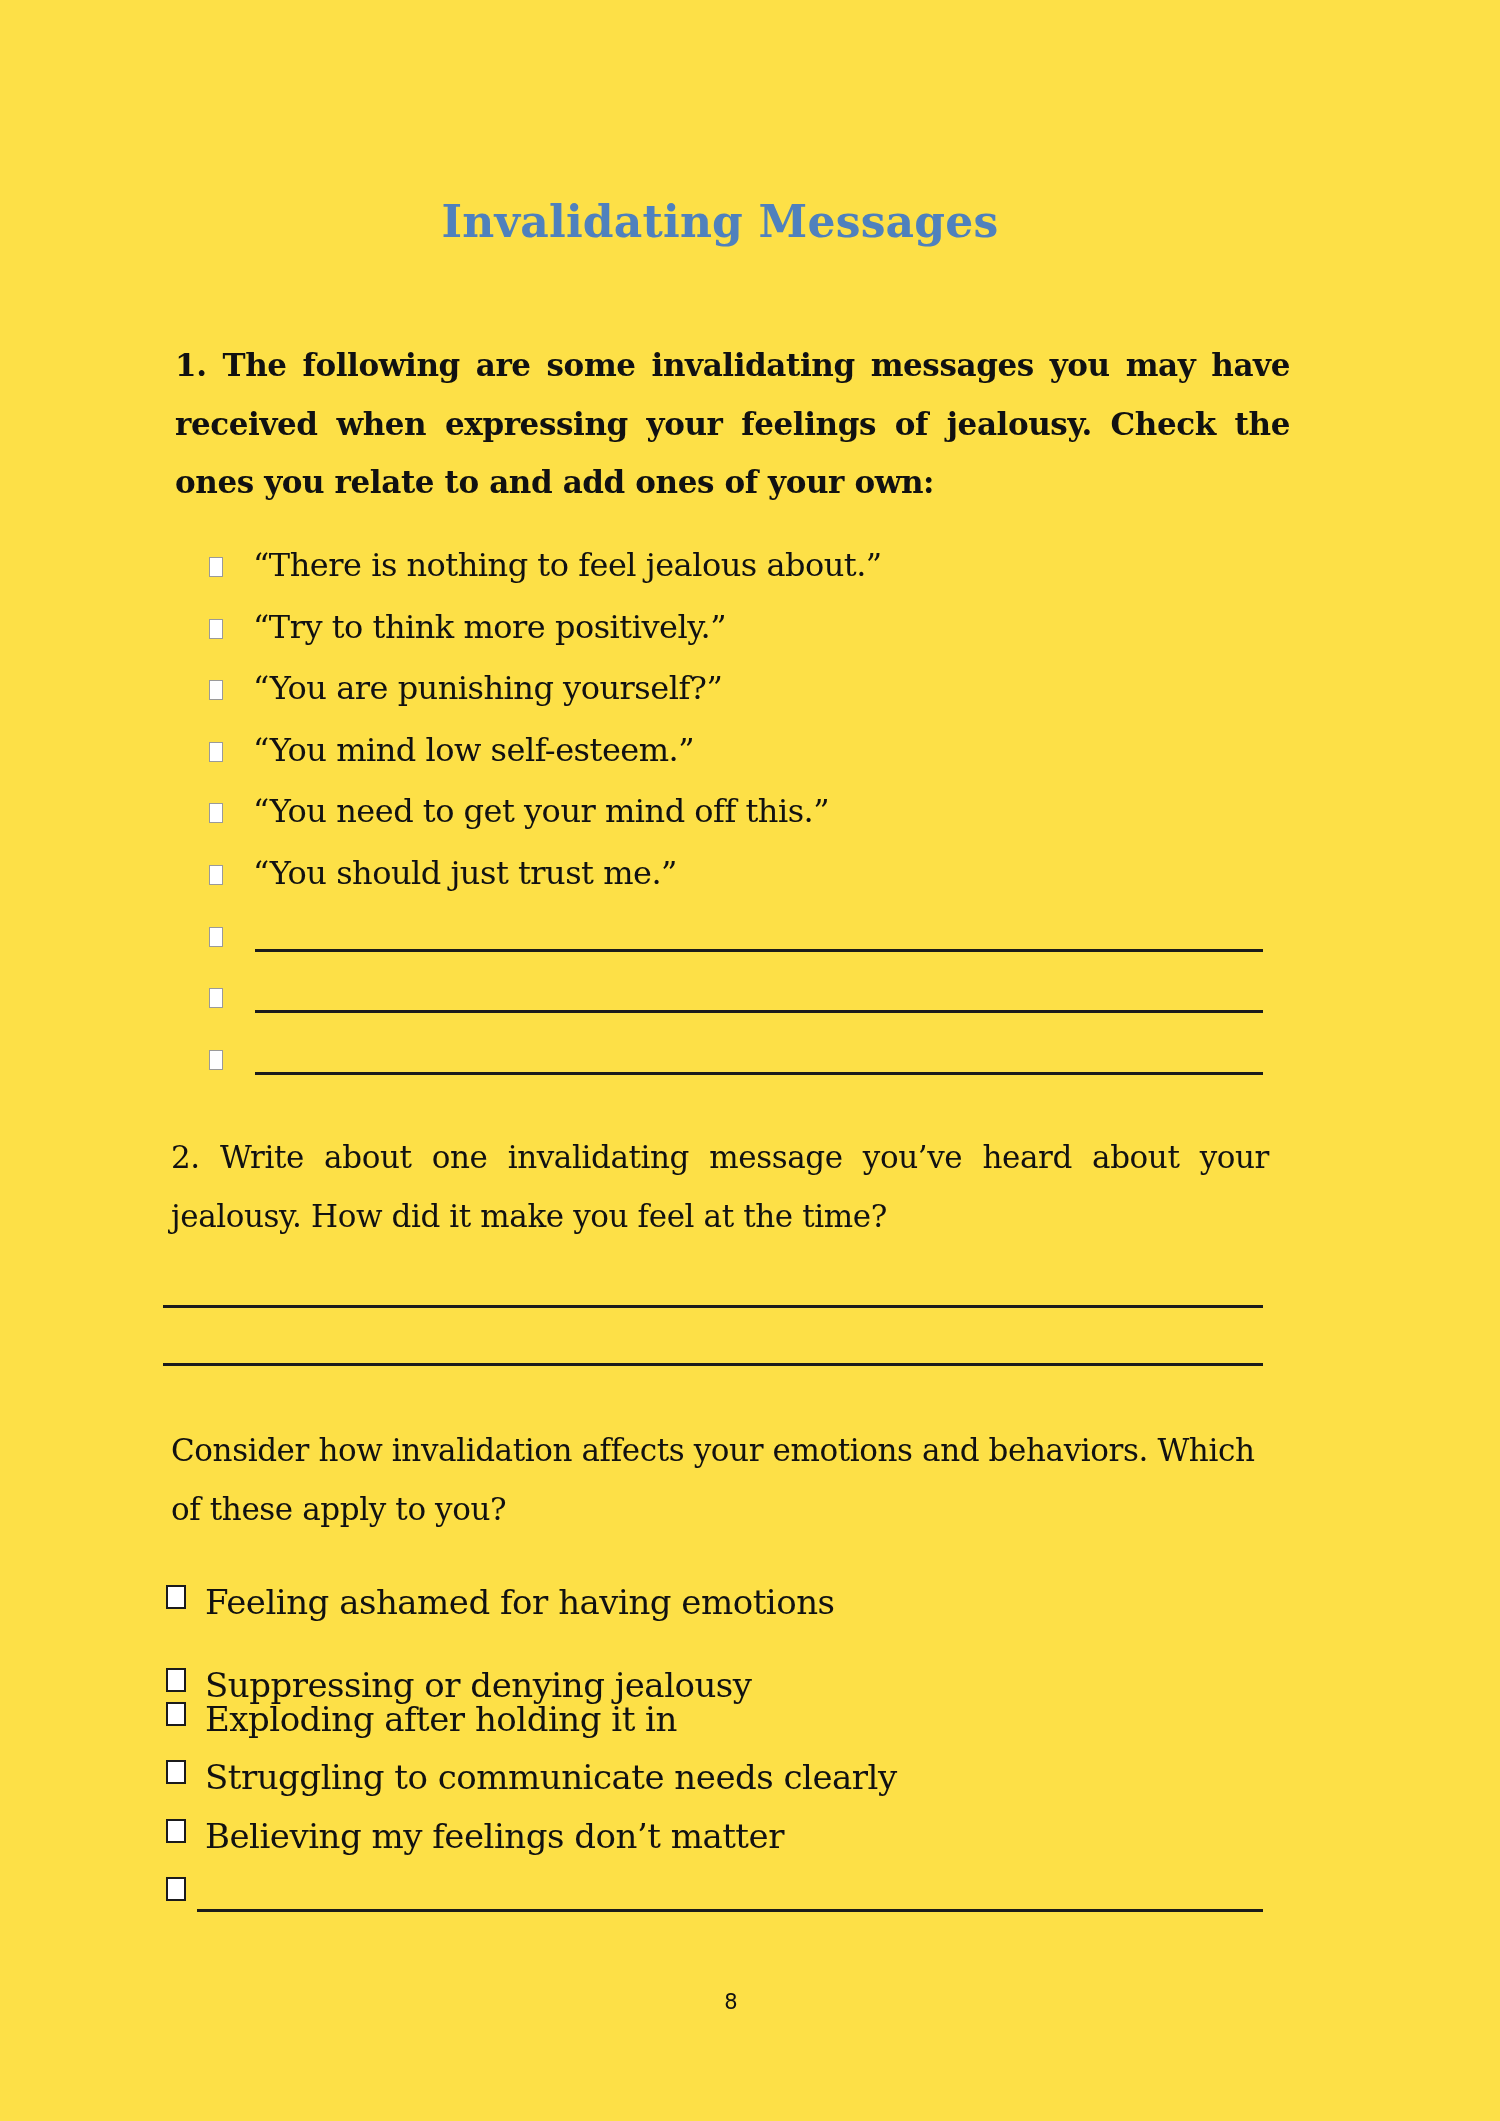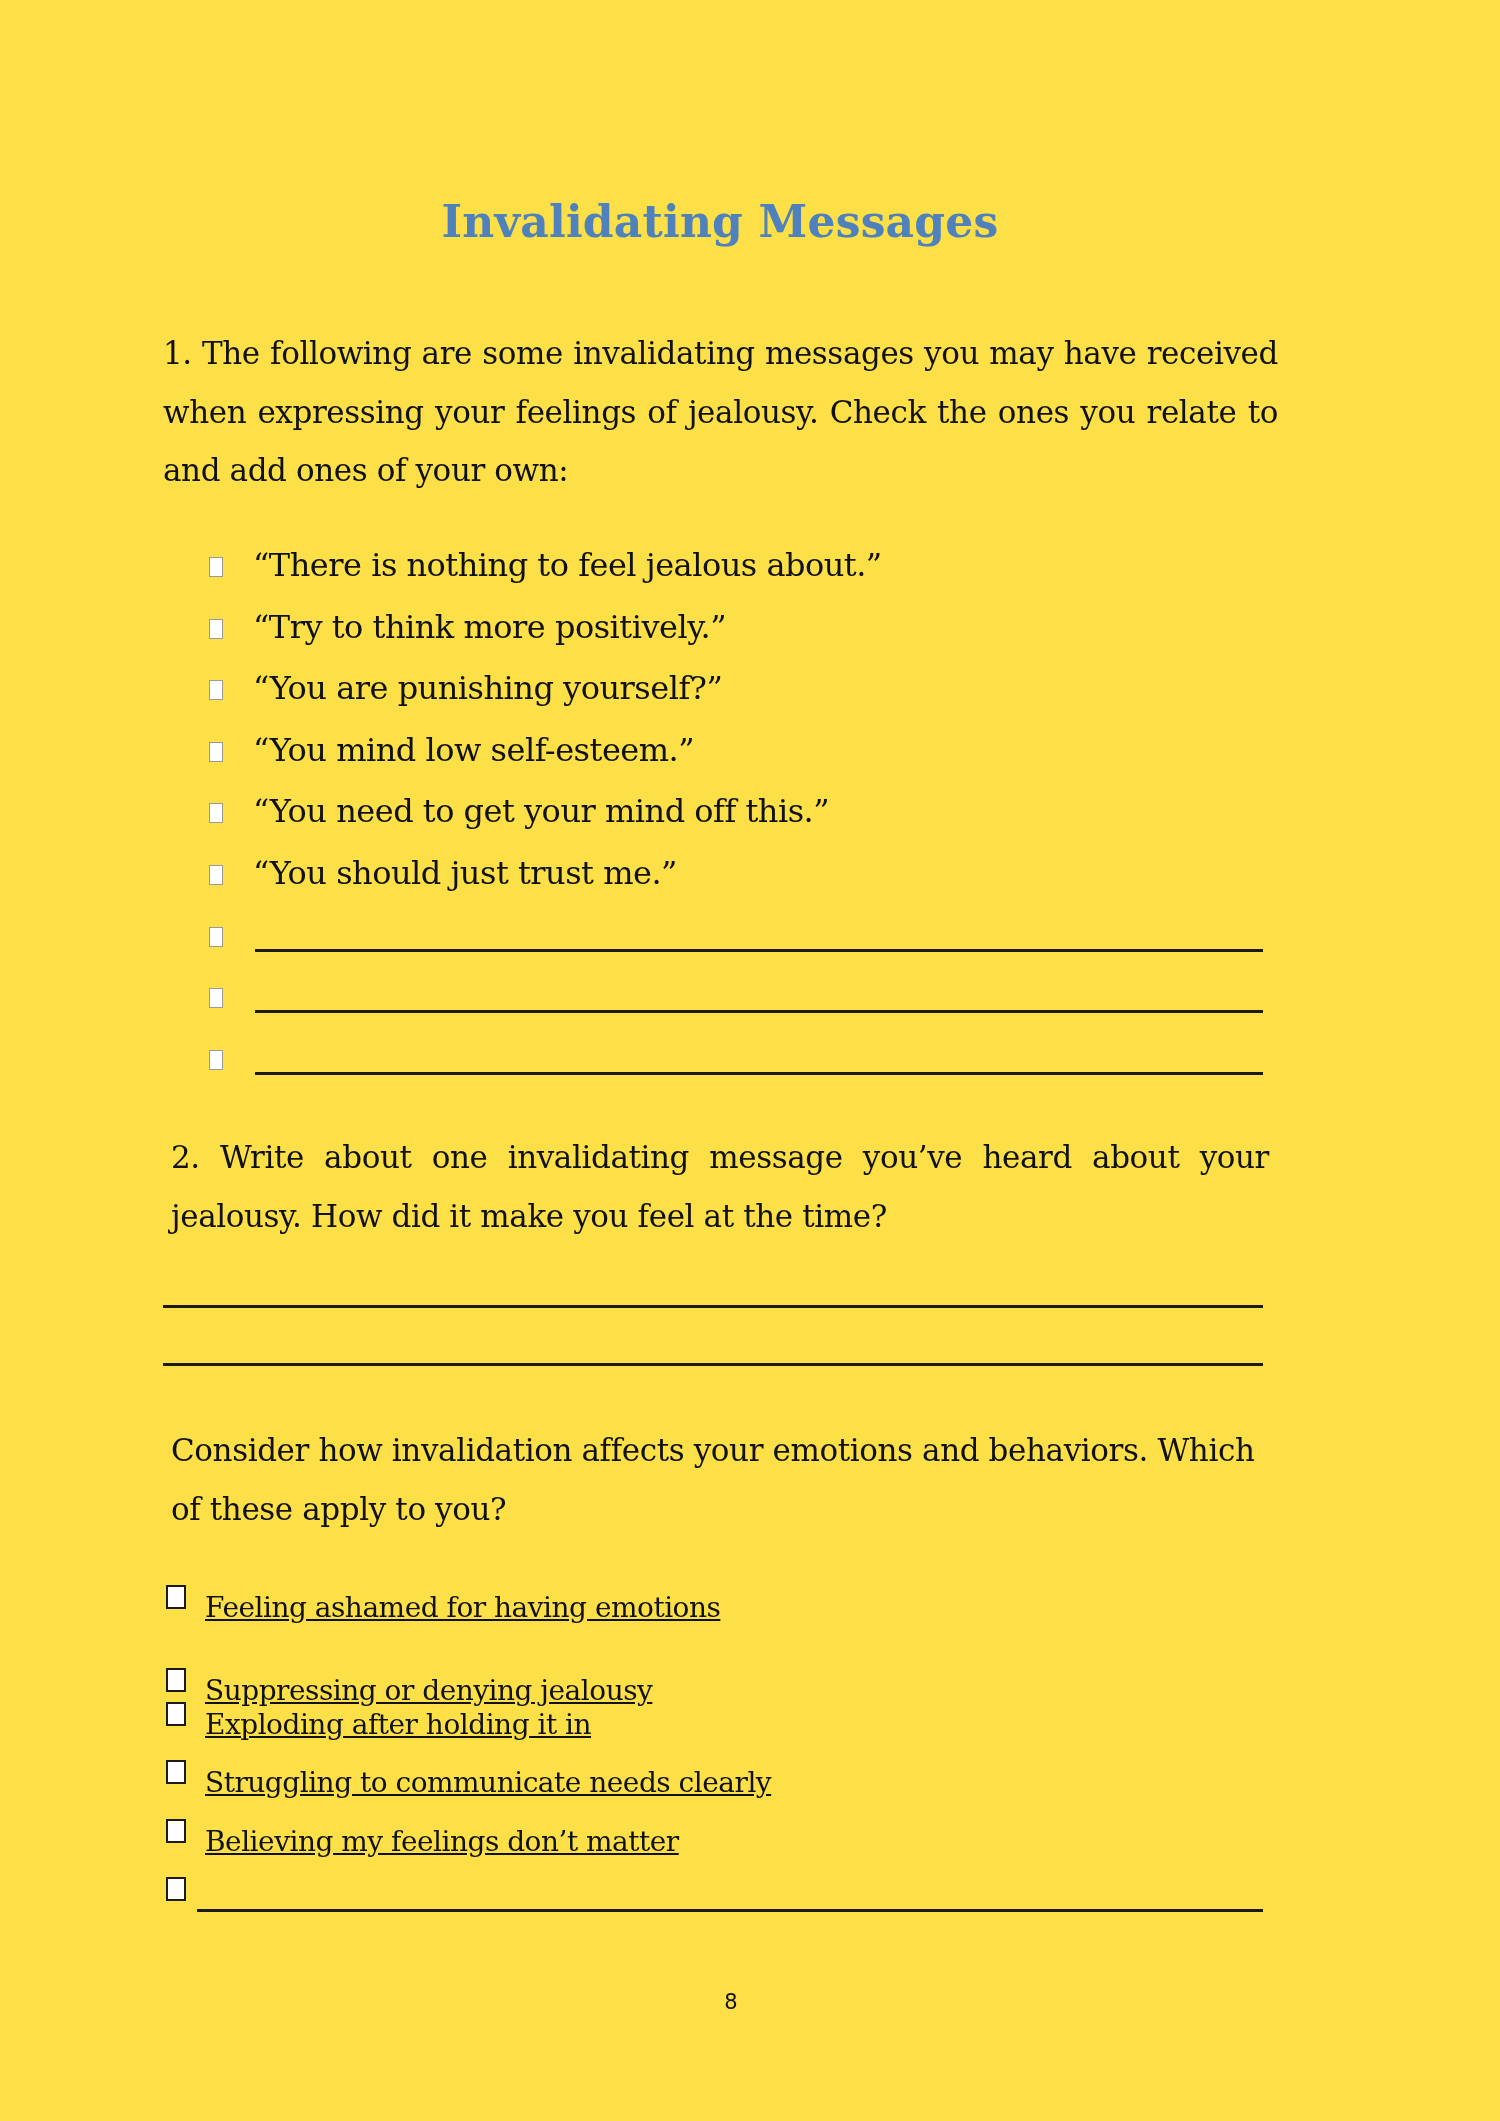--- a/index.html
+++ b/index.html
@@ -25,36 +25,36 @@
              white-space: nowrap; letter-spacing: -0.5px; }
   .l1-blank { position: absolute; left: 255px; top: 39px; width: 1008px; height: 0;
               border-bottom: 3px solid #1b1b1b; }
 
   .answer-line { position: absolute; left: 163px; width: 1100px; height: 0; border-bottom: 3px solid #1b1b1b; }
 
   .list2 { position: absolute; left: 0; top: 0; width: 1500px; }
   .l2-item { position: absolute; left: 0; height: 50px; width: 1500px; }
   .l2-box { position: absolute; left: 166px; top: 12px; width: 20px; height: 24px;
             border: 2.5px solid #1b1b1b; box-sizing: border-box; background: #fff; cursor: pointer; }
-  .l2-text { position: absolute; left: 205px; top: 10px; font-size: 28px; line-height: 50px;
-             white-space: nowrap; letter-spacing: -0.5px; text-decoration: underline; }
+  .l2-text { position: absolute; left: 205px; top: 4px; font-size: 34px; line-height: 50px;
+             white-space: nowrap; letter-spacing: -0.5px; }
   .l2-blank { position: absolute; left: 197px; top: 44px; width: 1066px; height: 0;
               border-bottom: 3px solid #1b1b1b; }
 
   .page-number { position: absolute; left: 0; width: 1462px; top: 1990px; text-align: center;
                  font-family: "DejaVu Sans", "Liberation Sans", sans-serif; font-size: 21px; color: #111; }
 </style>
 </head>
 <body>
 
 <div class="page">
 
   <h1 class="title" style="margin:0;">Invalidating Messages</h1>
 
-  <p class="para p1" style="top:324px; margin:0;">1. The following are some invalidating messages you may have received when expressing your feelings of jealousy. Check the ones you relate to and add ones of your own:</p>
+  <p class="para p1" style="top:324px; margin:12px;font-weight:bold;">1. The following are some invalidating messages you may have received when expressing your feelings of jealousy. Check the ones you relate to and add ones of your own:</p>
 
   <div class="list1">
     <div class="l1-item" style="top:0px;padding-left:47px;">
       <span class="l1-box"></span>
       <span class="l1-text">“There is nothing to feel jealous about.”</span>
     </div>
     <div class="l1-item" style="top:61.6px;">
       <span class="l1-box"></span>
       <span class="l1-text">“Try to think more positively.”</span>
     </div>

